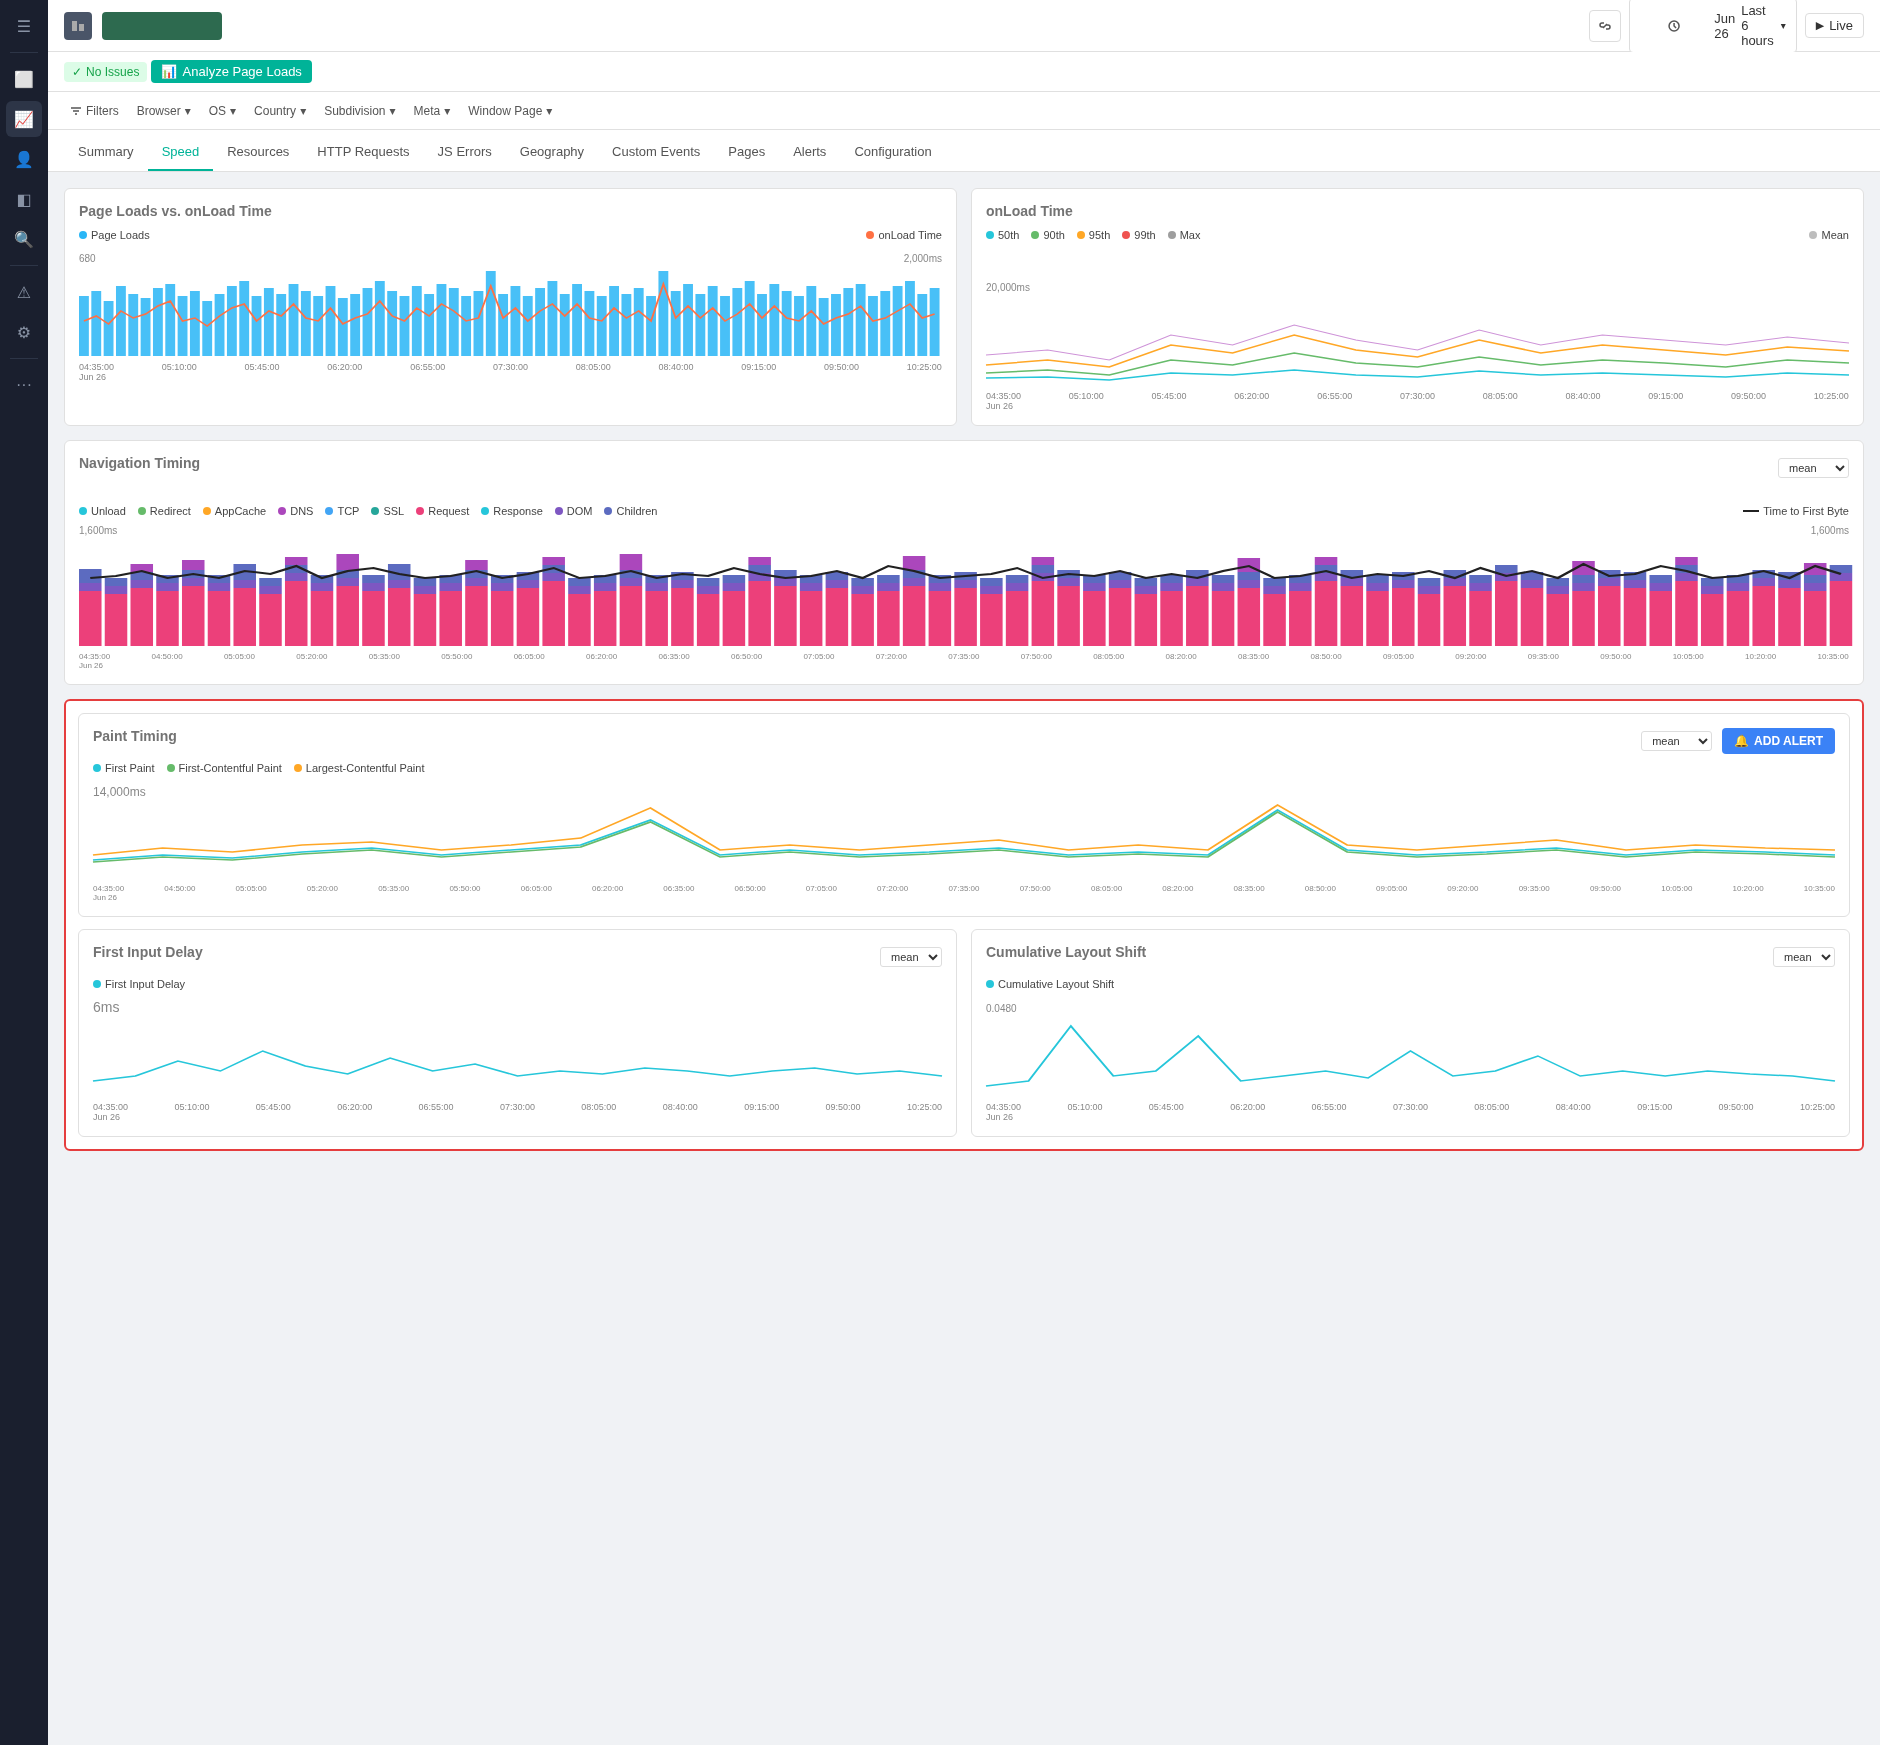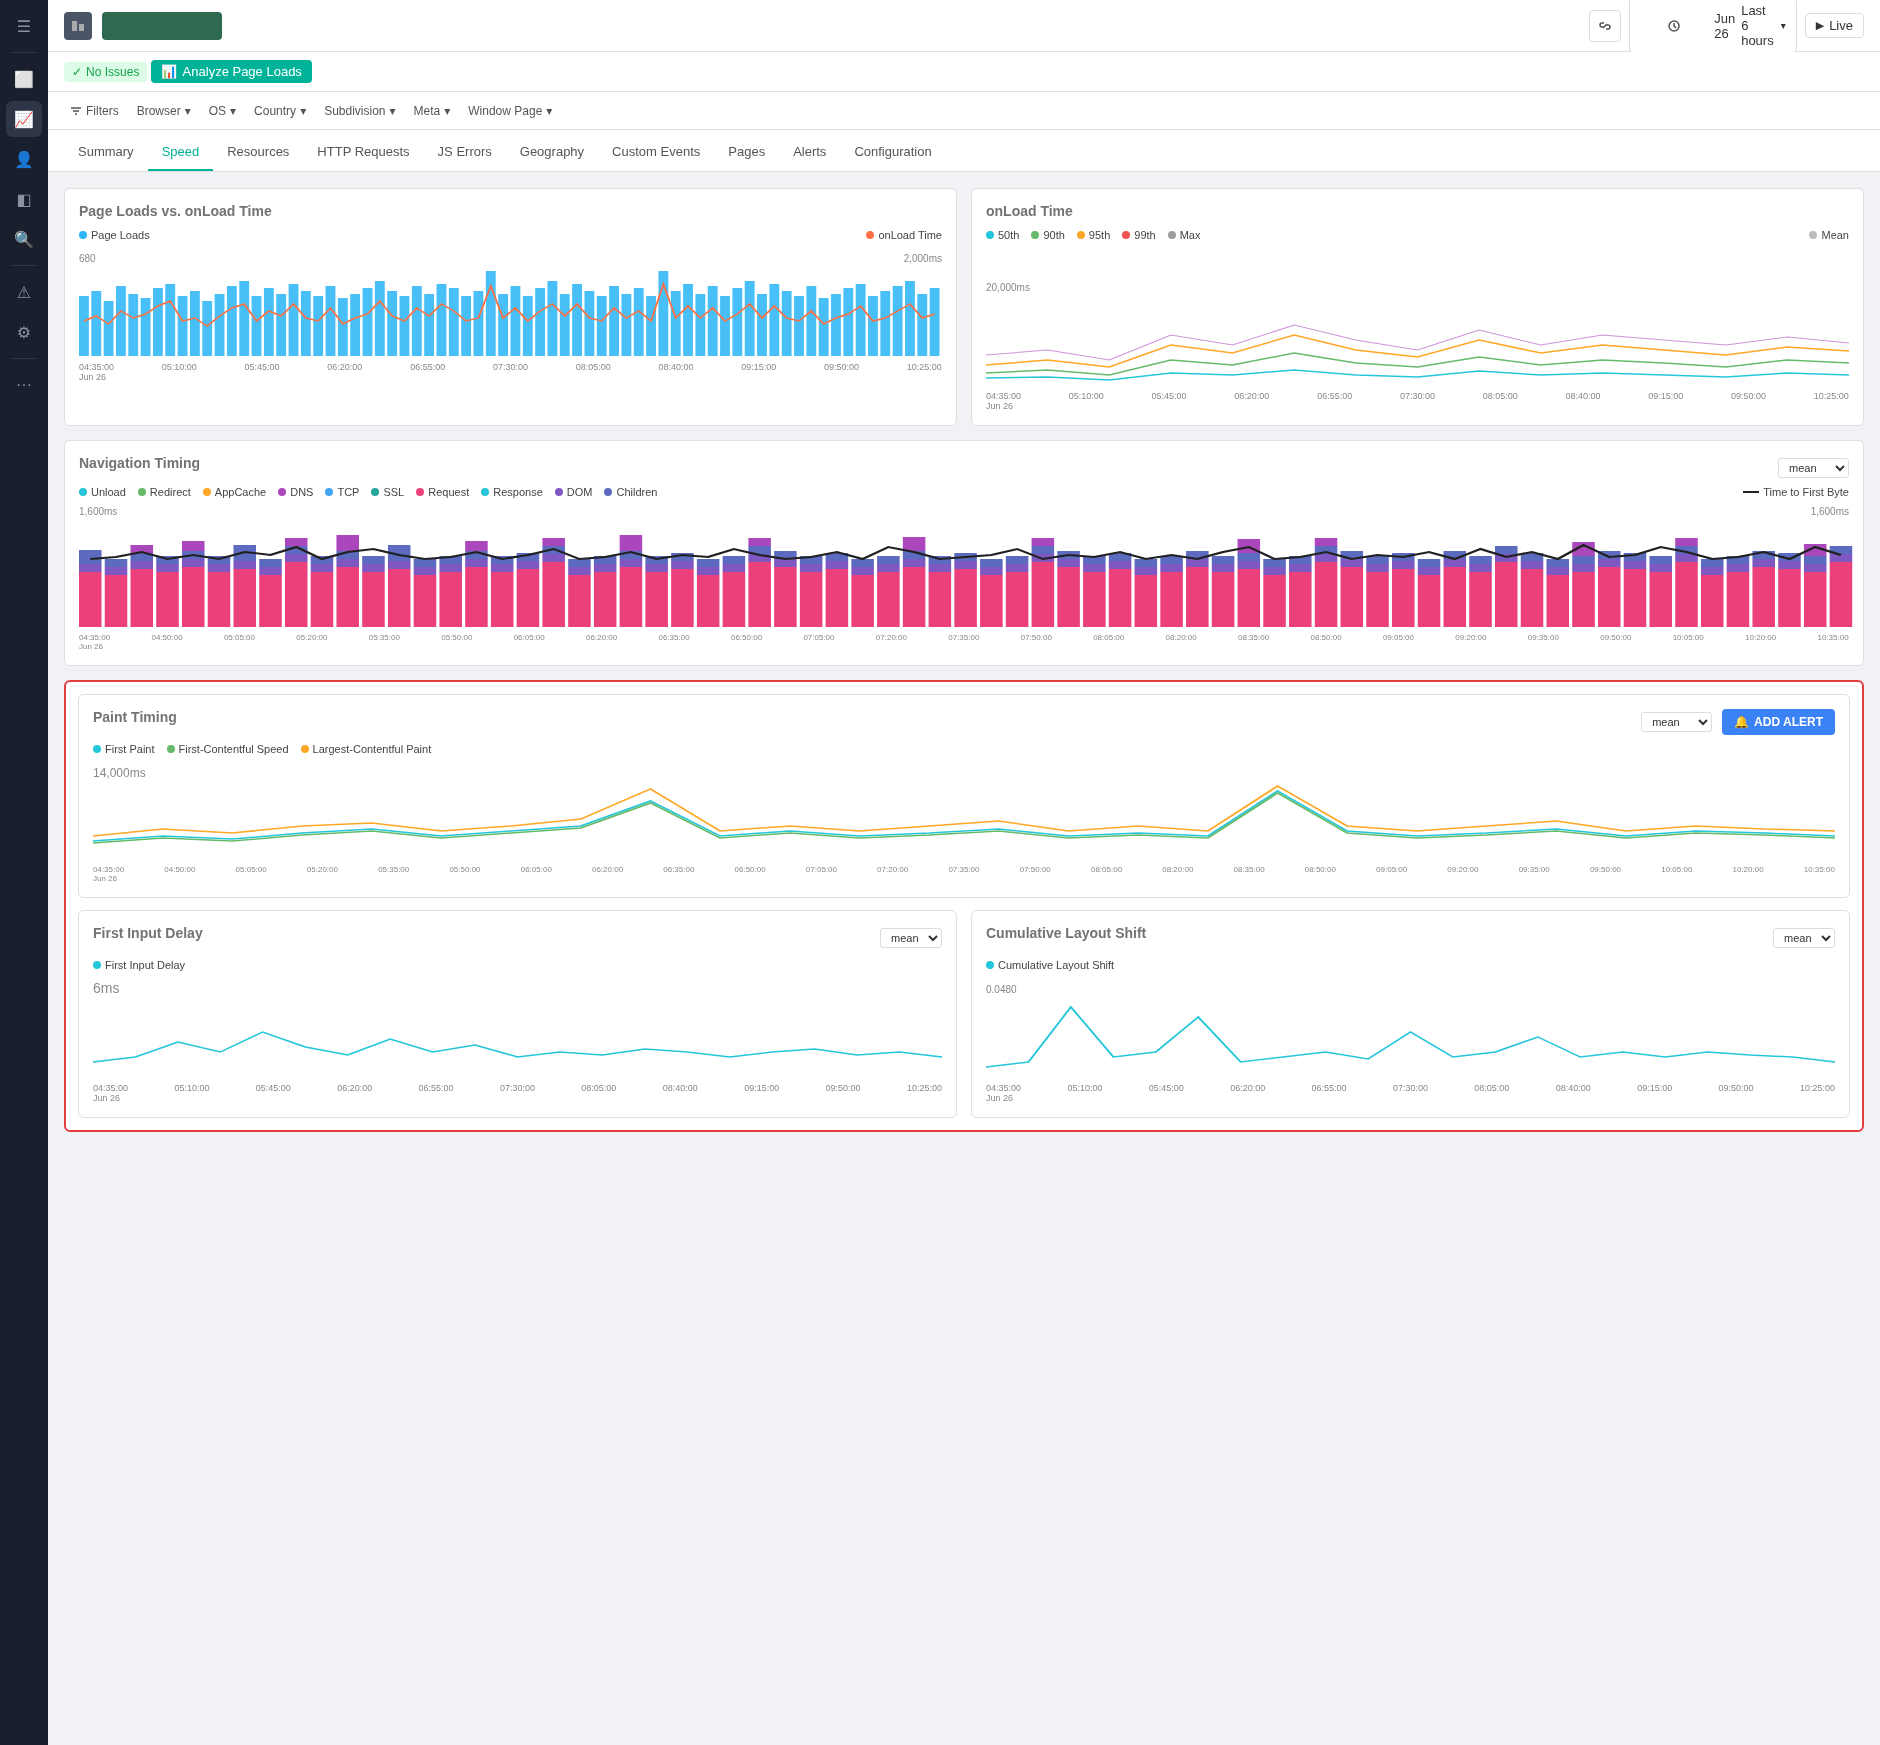--- a/index.html
+++ b/index.html
@@ -181,21 +181,21 @@
     
     .legend { display: flex; align-items: center; gap: 12px; flex-wrap: wrap; margin-bottom: 8px; }
     .legend-item { display: flex; align-items: center; gap: 4px; font-size: 11px; color: #444; }
     .legend-dot { width: 8px; height: 8px; border-radius: 50%; }
     .legend-line { width: 16px; height: 2px; }
 
     
     svg { width: 100%; overflow: visible; }
 
     
-    .nav-timing-header { display: flex; justify-content: space-between; align-items: center; margin-bottom: 5px; }
+    .nav-timing-header { display: flex; justify-content: space-between; align-items: center; margin-bottom: 24px; }
     .select-small {
       font-size: 11px; padding: 2px 6px;
       border: 1px solid #ddd; border-radius: 3px;
       background: #fff; color: #333; cursor: pointer;
     }
 
     
     .highlight-section {
       border: 2px solid #e53e3e;
       border-radius: 6px;
@@ -915,21 +915,21 @@
             </button>
           </div>
         </div>
         <div class="legend">
           <div class="legend-item">
             <div class="legend-dot" style="background:#26c6da;"></div>
             <span>First Paint</span>
           </div>
           <div class="legend-item">
             <div class="legend-dot" style="background:#66bb6a;"></div>
-            <span>First-Contentful Speed</span>
+            <span>First-Contentful Paint</span>
           </div>
           <div class="legend-item">
             <div class="legend-dot" style="background:#ffa726;"></div>
             <span>Largest-Contentful Paint</span>
           </div>
         </div>
         <div style="position:relative;">
           <span style="font-size:12px;color:#888;">14,000ms</span>
           <svg height="80" viewBox="0 0 1100 80" preserveAspectRatio="none">
 

